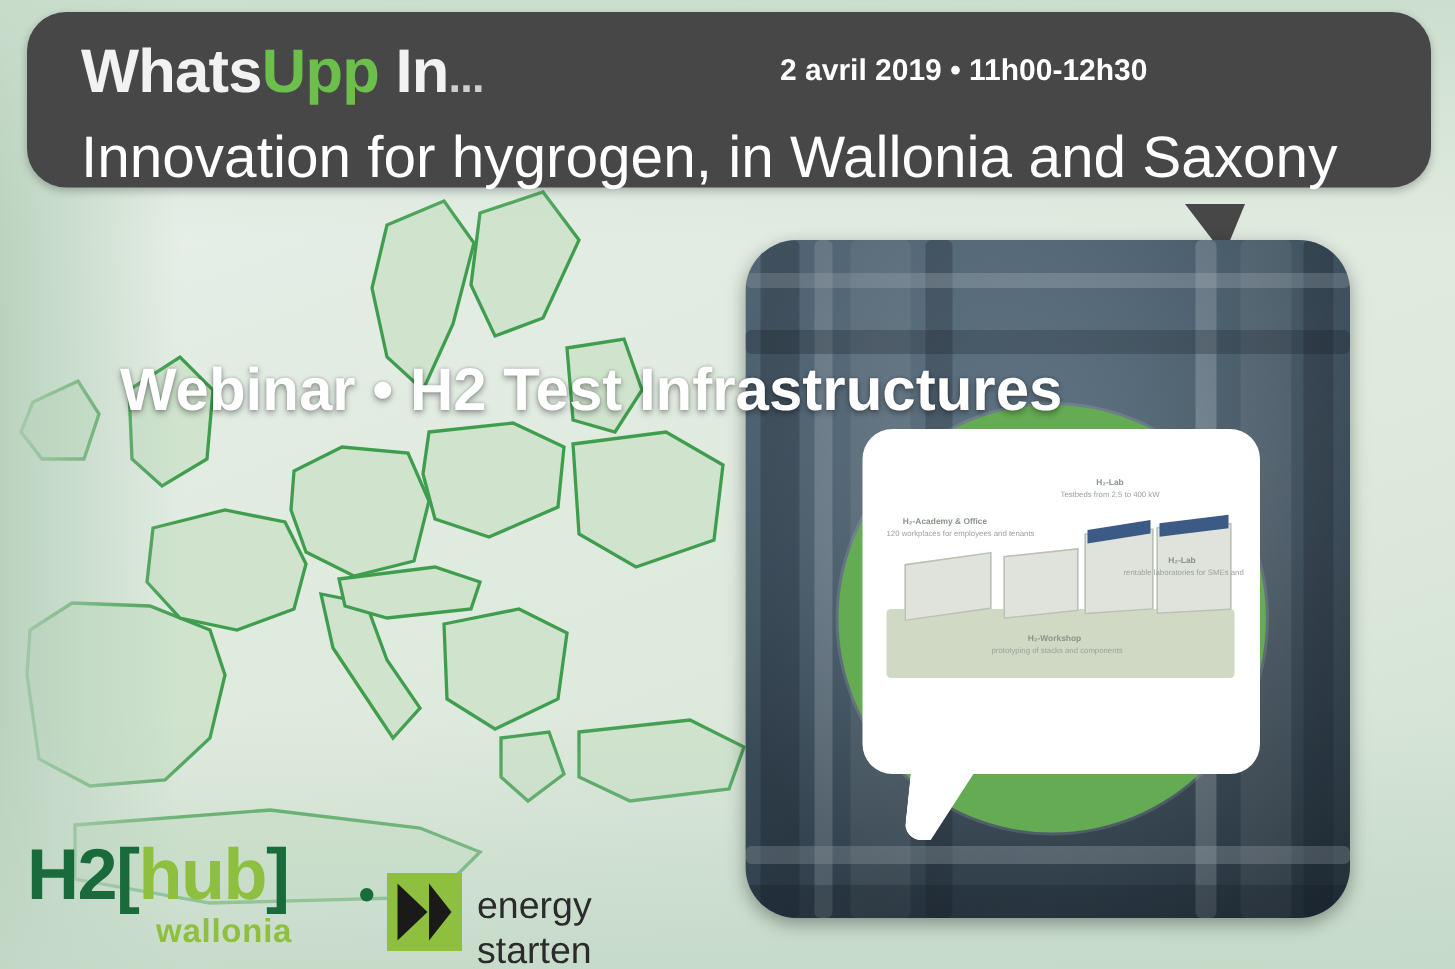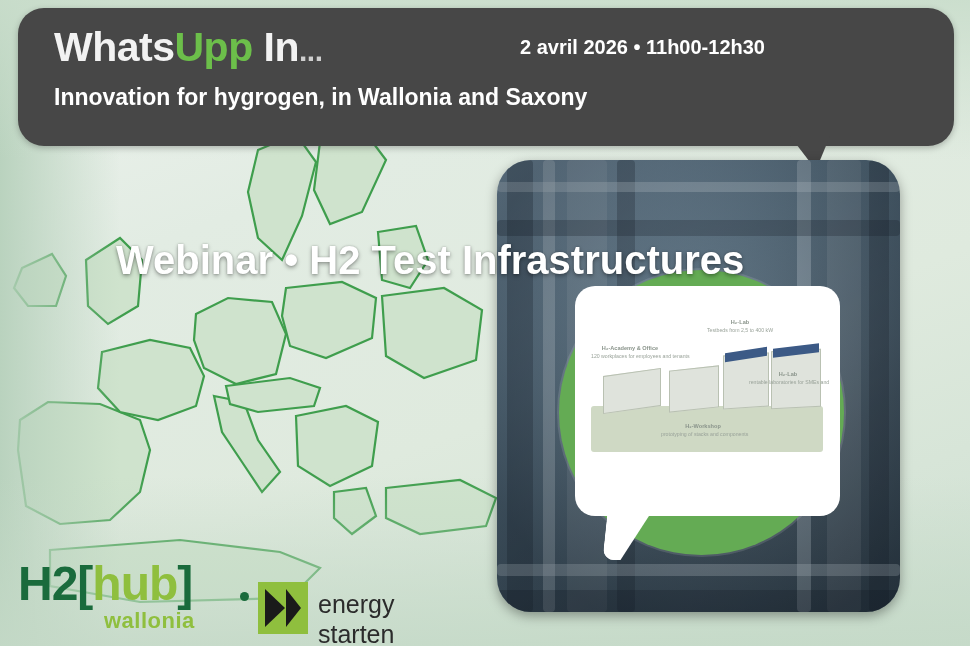--- a/index.html
+++ b/index.html
@@ -49,21 +49,21 @@
     height: 170px;
     background: linear-gradient(0deg, rgba(196,217,199,0.85) 0%, rgba(196,217,199,0) 100%);
   }
 
   
   .banner {
     position: absolute;
     left: 18px;
     top: 8px;
     width: 936px;
-    height: 138px;
+    height: 117px;
     background: #474747;
     border-radius: 26px;
     box-shadow: 0 2px 6px rgba(0,0,0,0.25);
   }
   .banner-tail {
     position: absolute;
     left: 790px;
     top: 136px;
     width: 0; height: 0;
     border-left: 26px solid transparent;
@@ -101,34 +101,34 @@
     top: 12px;
     font-size: 20px;
     font-weight: bold;
     color: #ffffff;
     white-space: nowrap;
   }
   .banner-row2 {
     position: absolute;
     left: 36px;
     top: 76px;
-    font-size: 23px;
-    font-weight: bold;
+    font-size: 39px;
+    font-weight: normal;
     color: #ffffff;
     white-space: nowrap;
   }
 
   
   .headline {
     position: absolute;
     left: 0;
     right: 0;
     top: 238px;
     text-align: left;
-    padding-left: 116px;
+    padding-left: 80px;
     font-size: 40px;
     font-weight: bold;
     color: #ffffff;
     text-shadow: 0 2px 4px rgba(0,0,0,0.35), 0 0 2px rgba(0,0,0,0.25);
     white-space: nowrap;
   }
 
   
   .photo {
     position: absolute;
@@ -374,21 +374,21 @@
     <div class="bg-tint-left"></div>
     <div class="bg-tint-top"></div>
     <div class="bg-tint-bottom"></div>
   </div>
 
   <div class="banner">
     <div class="banner-row1">
       <div class="whatsupp">
         <span>Whats</span><span class="upp">Upp</span><span>&nbsp;In</span><span class="dots">...</span>
       </div>
-      <div class="date">2 avril 2026 • 11h00-12h30</div>
+      <div class="date">2 avril 2019 • 11h00-12h30</div>
     </div>
     <div class="banner-row2">Innovation for hygrogen, in Wallonia and Saxony</div>
   </div>
   <div class="banner-tail"></div>
 
   <div class="photo">
     <div class="pipe dark" style="left:10px; top:0; width:26px; height:452px;"></div>
     <div class="pipe light" style="left:46px; top:0; width:12px; height:452px;"></div>
     <div class="pipe" style="left:70px; top:0; width:40px; height:452px;"></div>
     <div class="pipe dark" style="left:120px; top:0; width:18px; height:452px;"></div>

